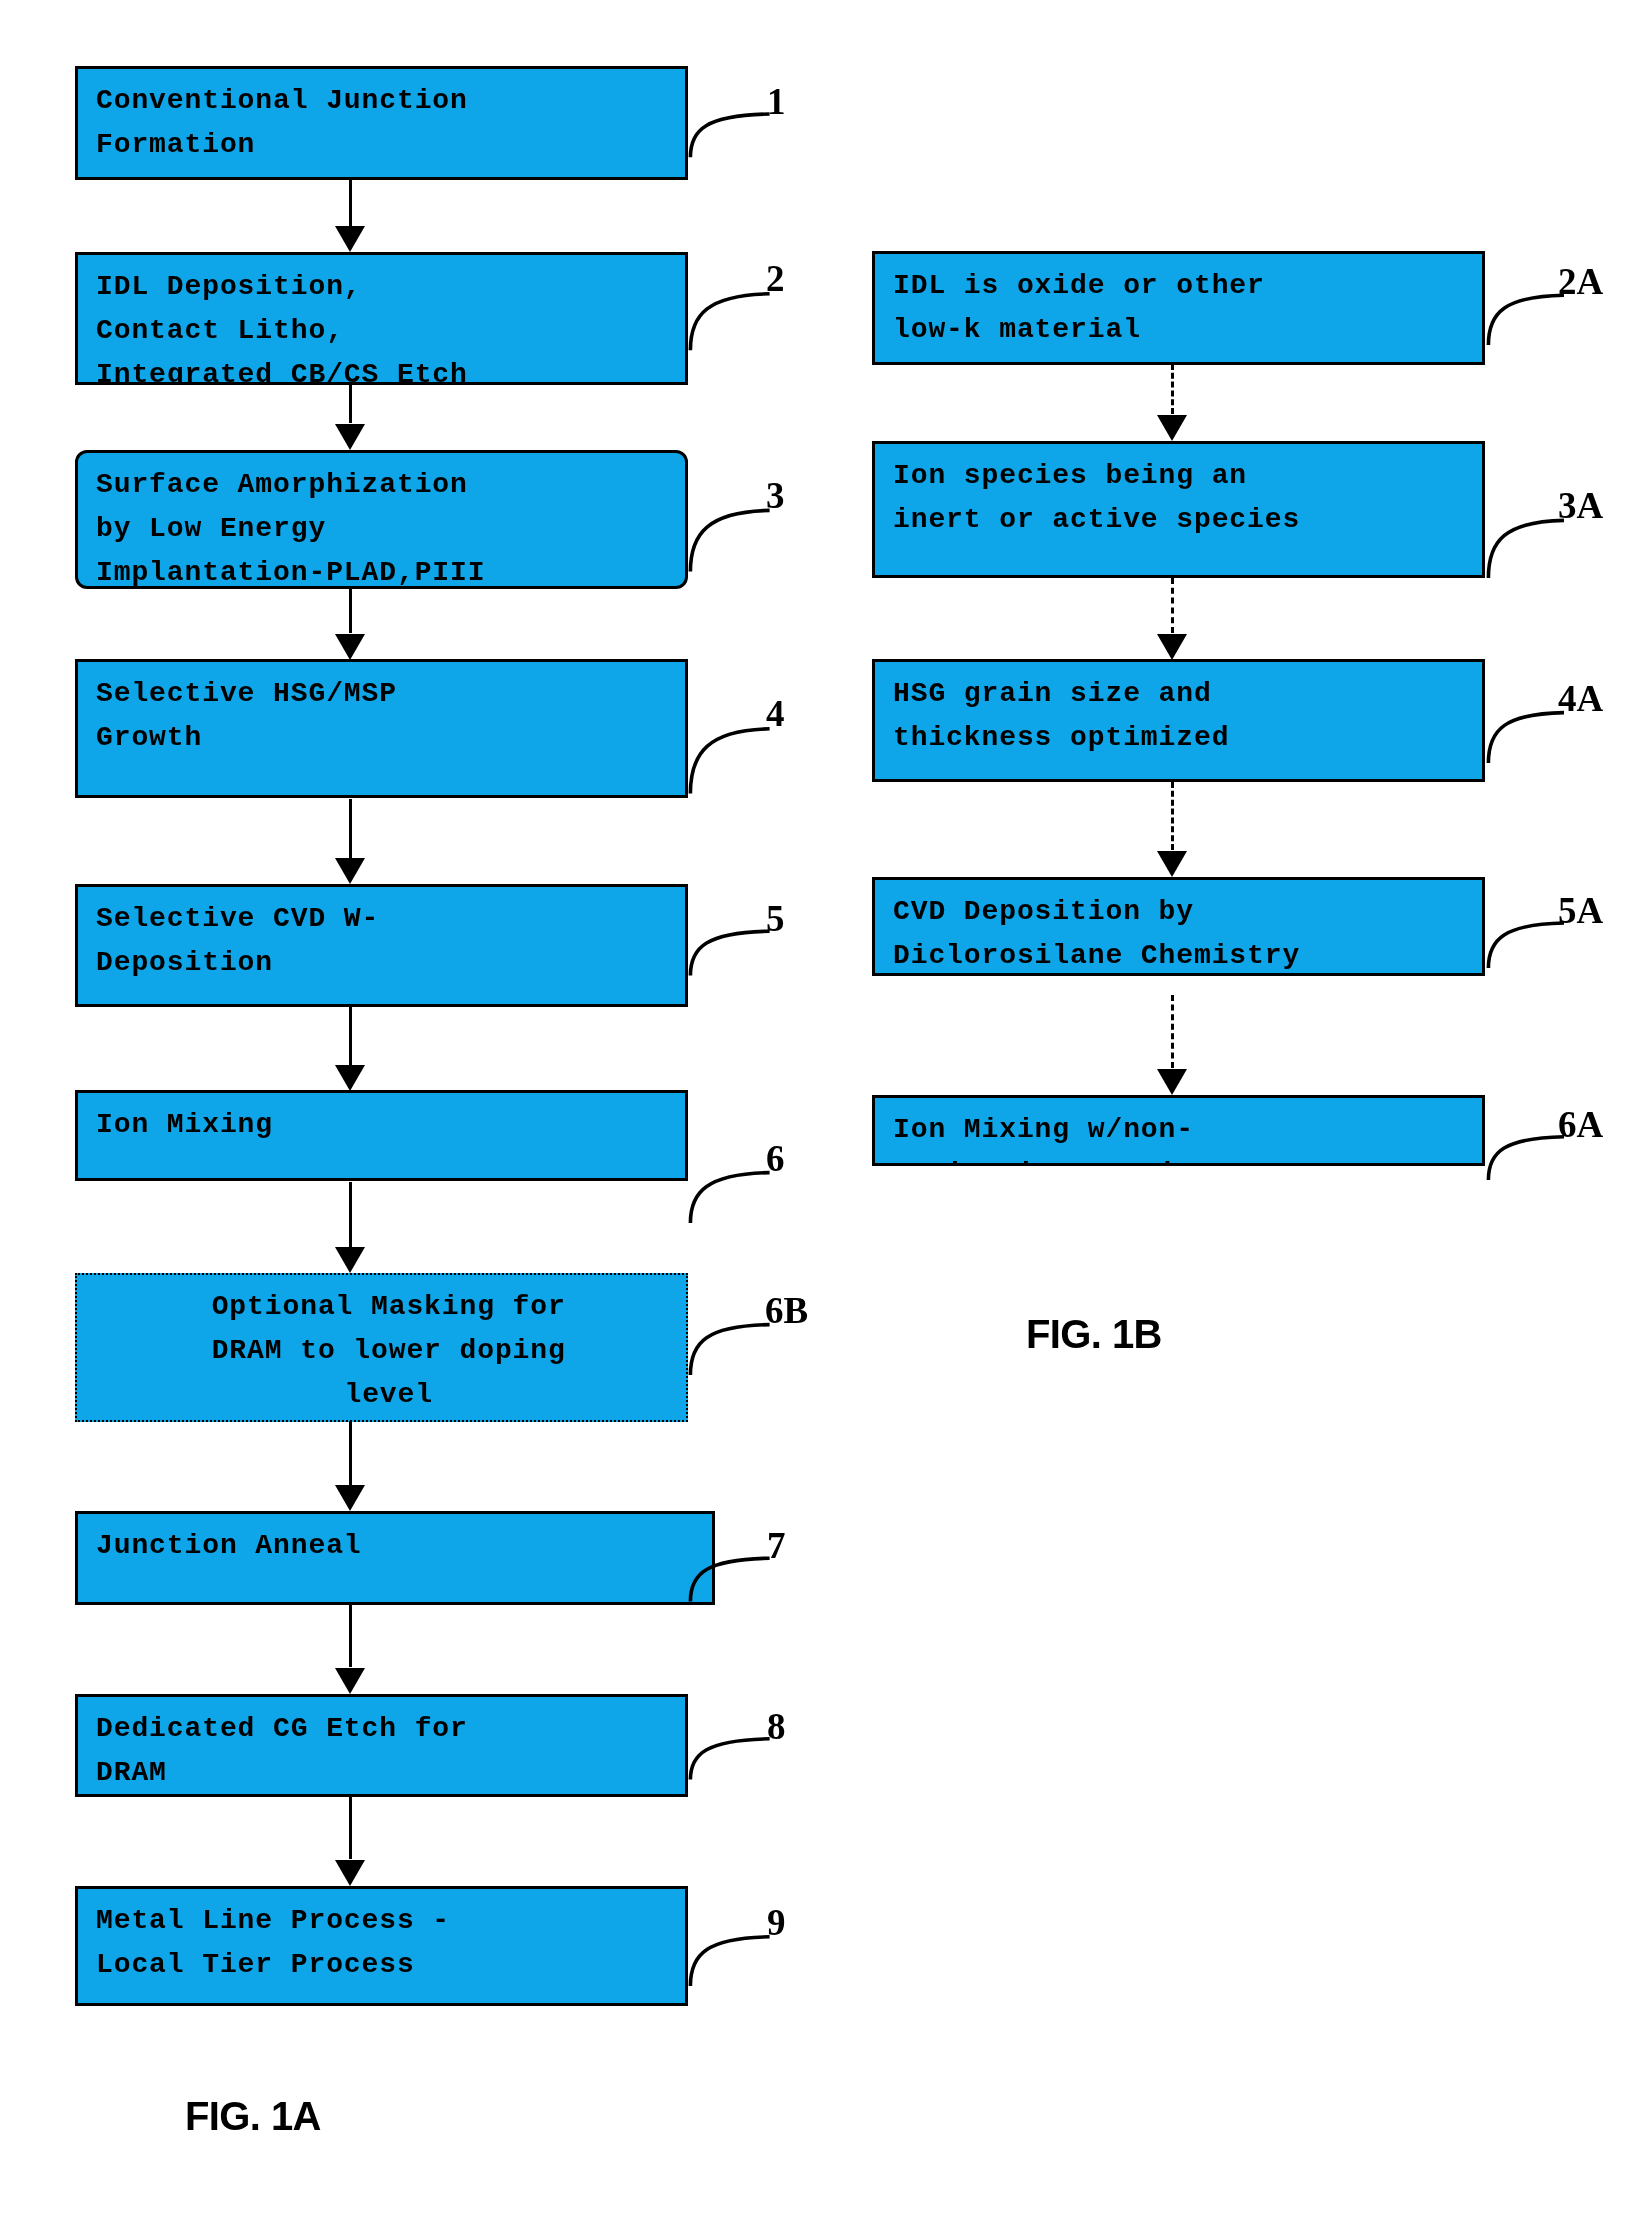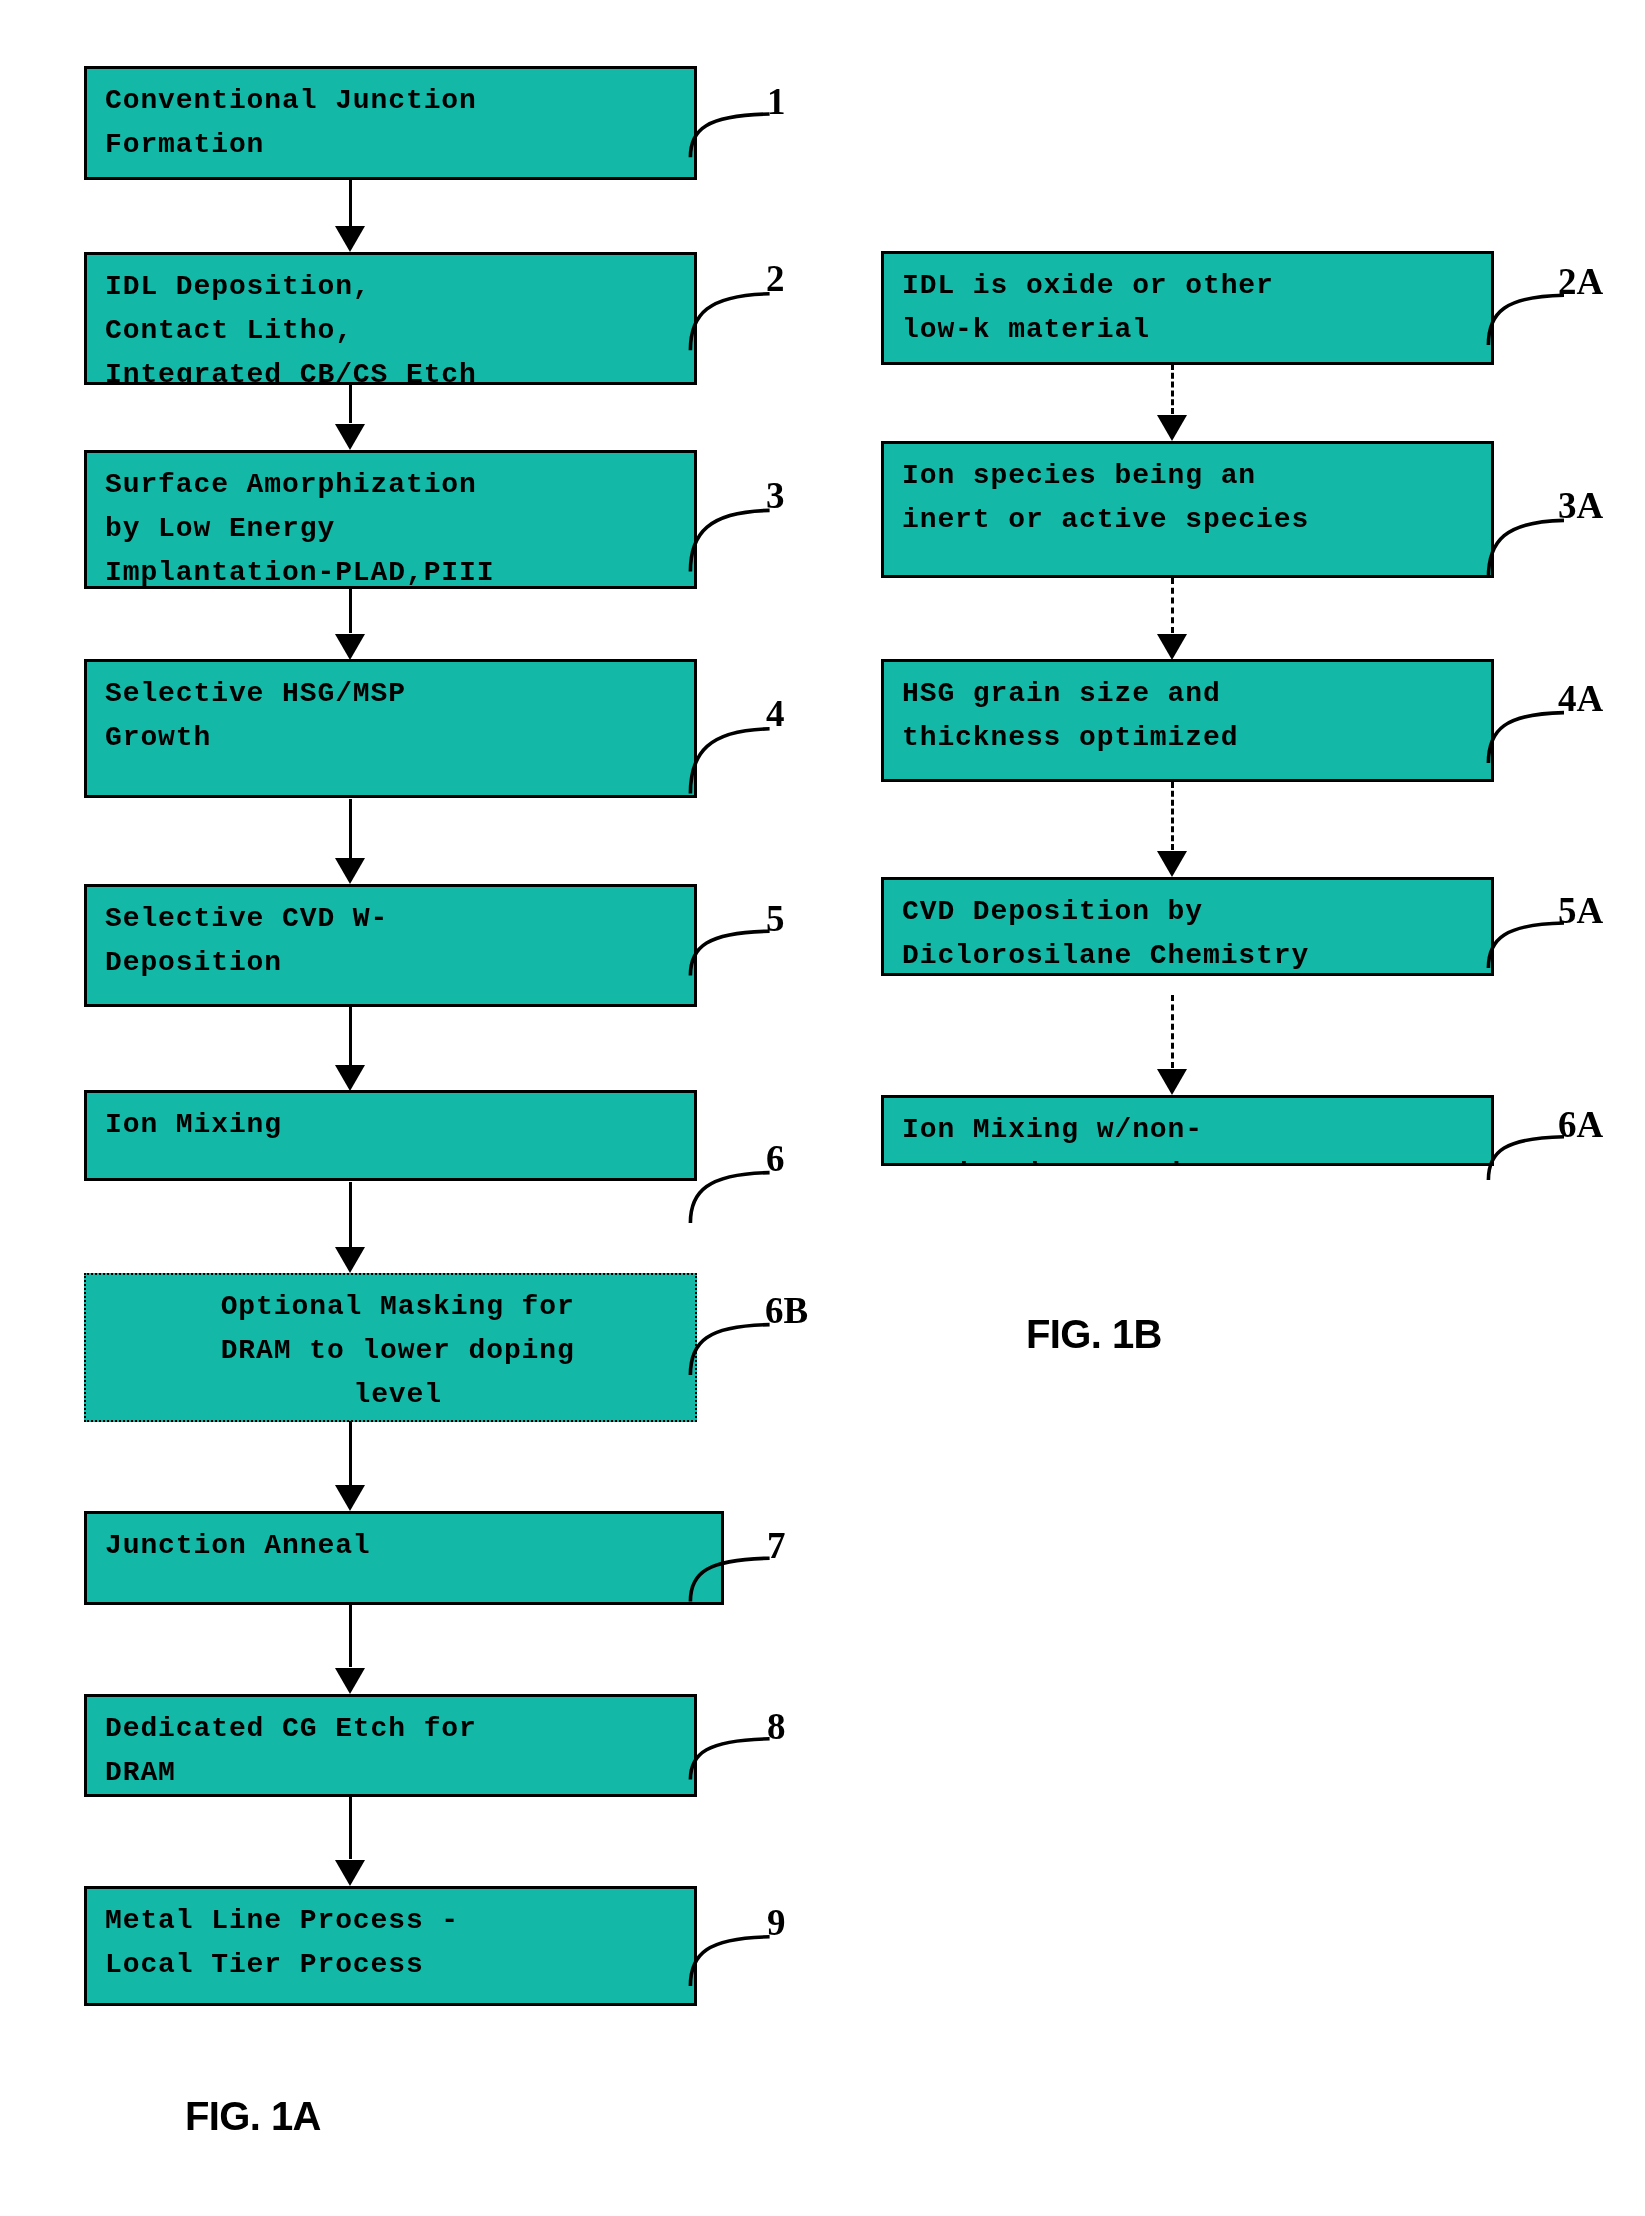--- a/index.html
+++ b/index.html
@@ -14,23 +14,22 @@
     overflow: hidden;
     font-family: "Liberation Mono", "DejaVu Sans Mono", monospace;
     color: #000000;
   }
 
   
   .fbox {
     position: absolute;
     box-sizing: border-box;
     border: 3px solid #000;
-    background: #14b8a6;
+    background: #0ea5e9;
     overflow: hidden;
-    margin-left: 9px;
   }
   .fbox.dotted {
     border: 2.4px dotted #000;
   }
   .fbox .txt {
     position: absolute;
     left: 18px;
     top: 9.6px;
     right: 3.6px;
     font-size: 28px;
@@ -123,21 +122,21 @@
   <span class="shaft" style="height:38px;"></span>
   <span class="head"></span>
 </div>
 <div class="leader" style="left:688px; top:247px; width:114px; height:105px;">
   <svg width="114" height="105" viewBox="0 0 190 175">
     <path d="M4,172 C4,112 34,80 136,78" fill="none" stroke="#000" stroke-width="6"></path>
   </svg>
   <span class="num" style="left:78px; top:13px;">2</span>
 </div>
 
-<div class="fbox" style="left:75px; top:450px; width:613px; height:139px;">
+<div class="fbox" style="left:75px; top:450px; width:613px; height:139px;border-radius:12px;">
   <span class="txt">Surface Amorphization
 by Low Energy
 Implantation-PLAD,PIII</span>
 </div>
 <div class="arrow" style="left:335px; top:589px; width:30px; height:71px;">
   <span class="shaft" style="height:44px;"></span>
   <span class="head"></span>
 </div>
 <div class="leader" style="left:688px; top:460px; width:114px; height:114px;">
   <svg width="114" height="114" viewBox="0 0 190 190">

